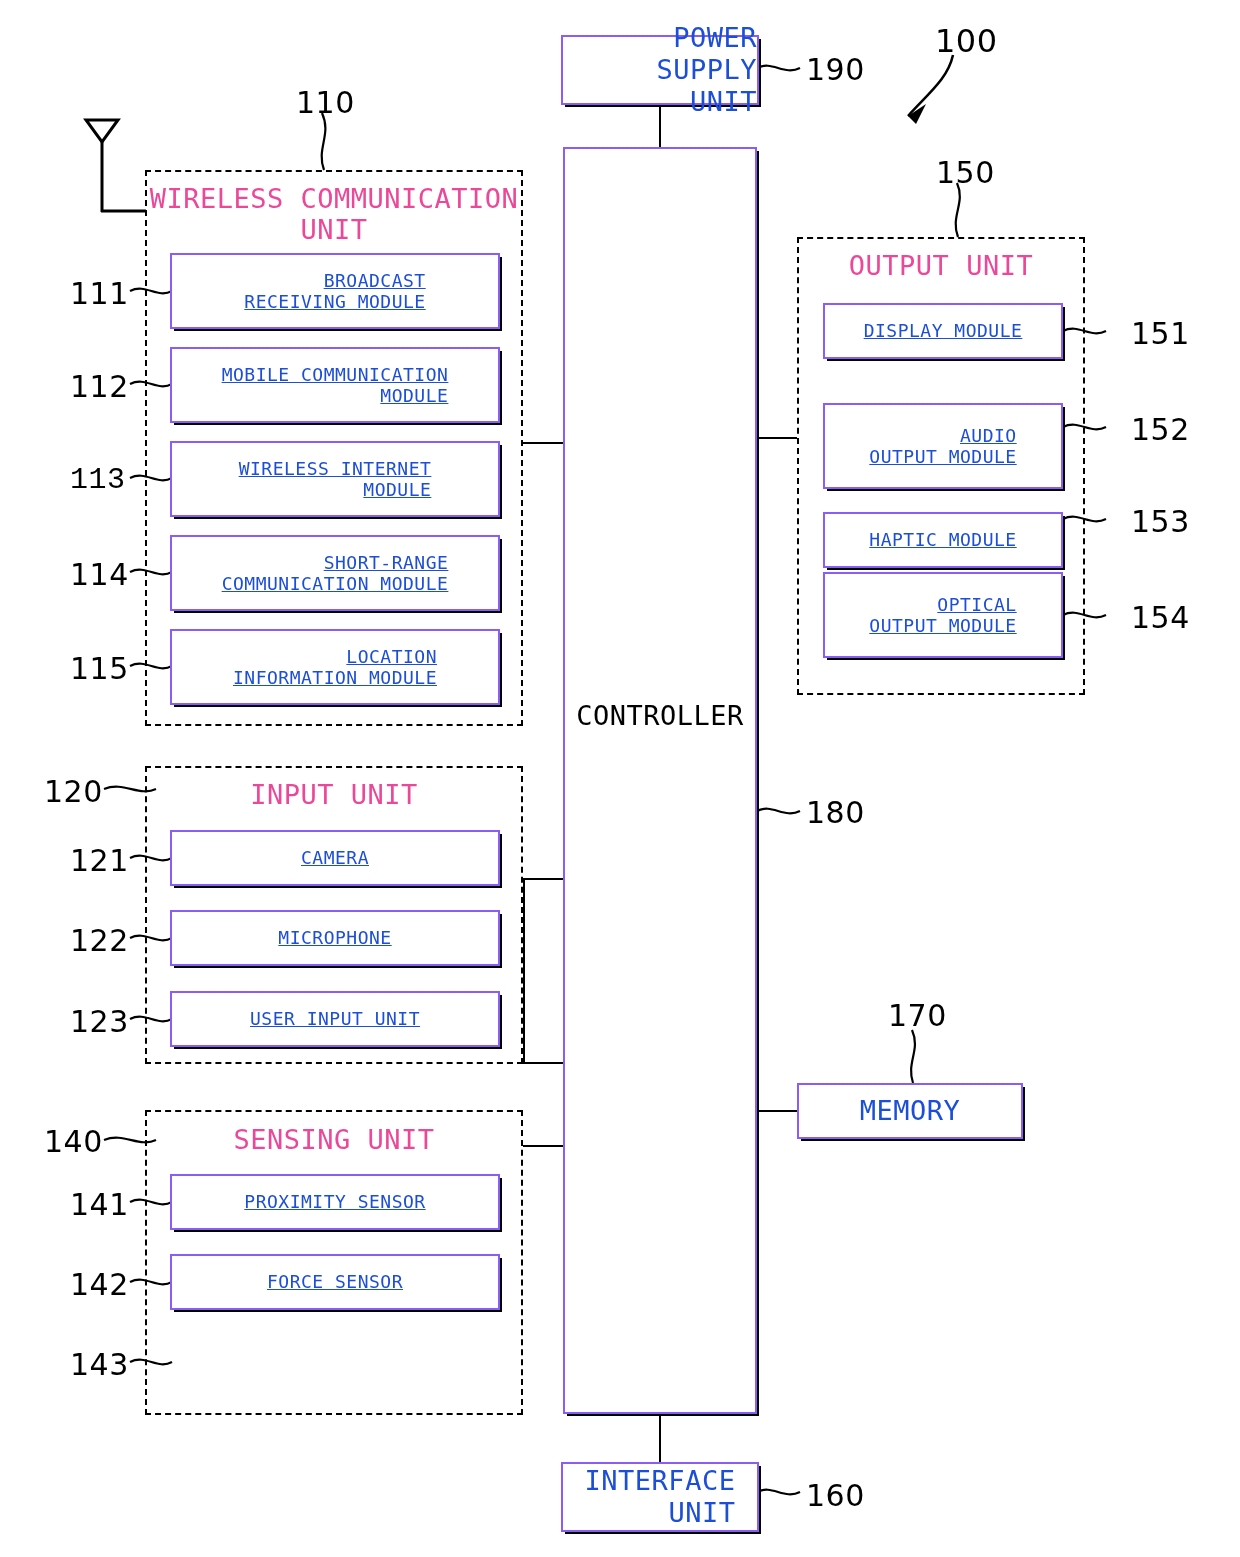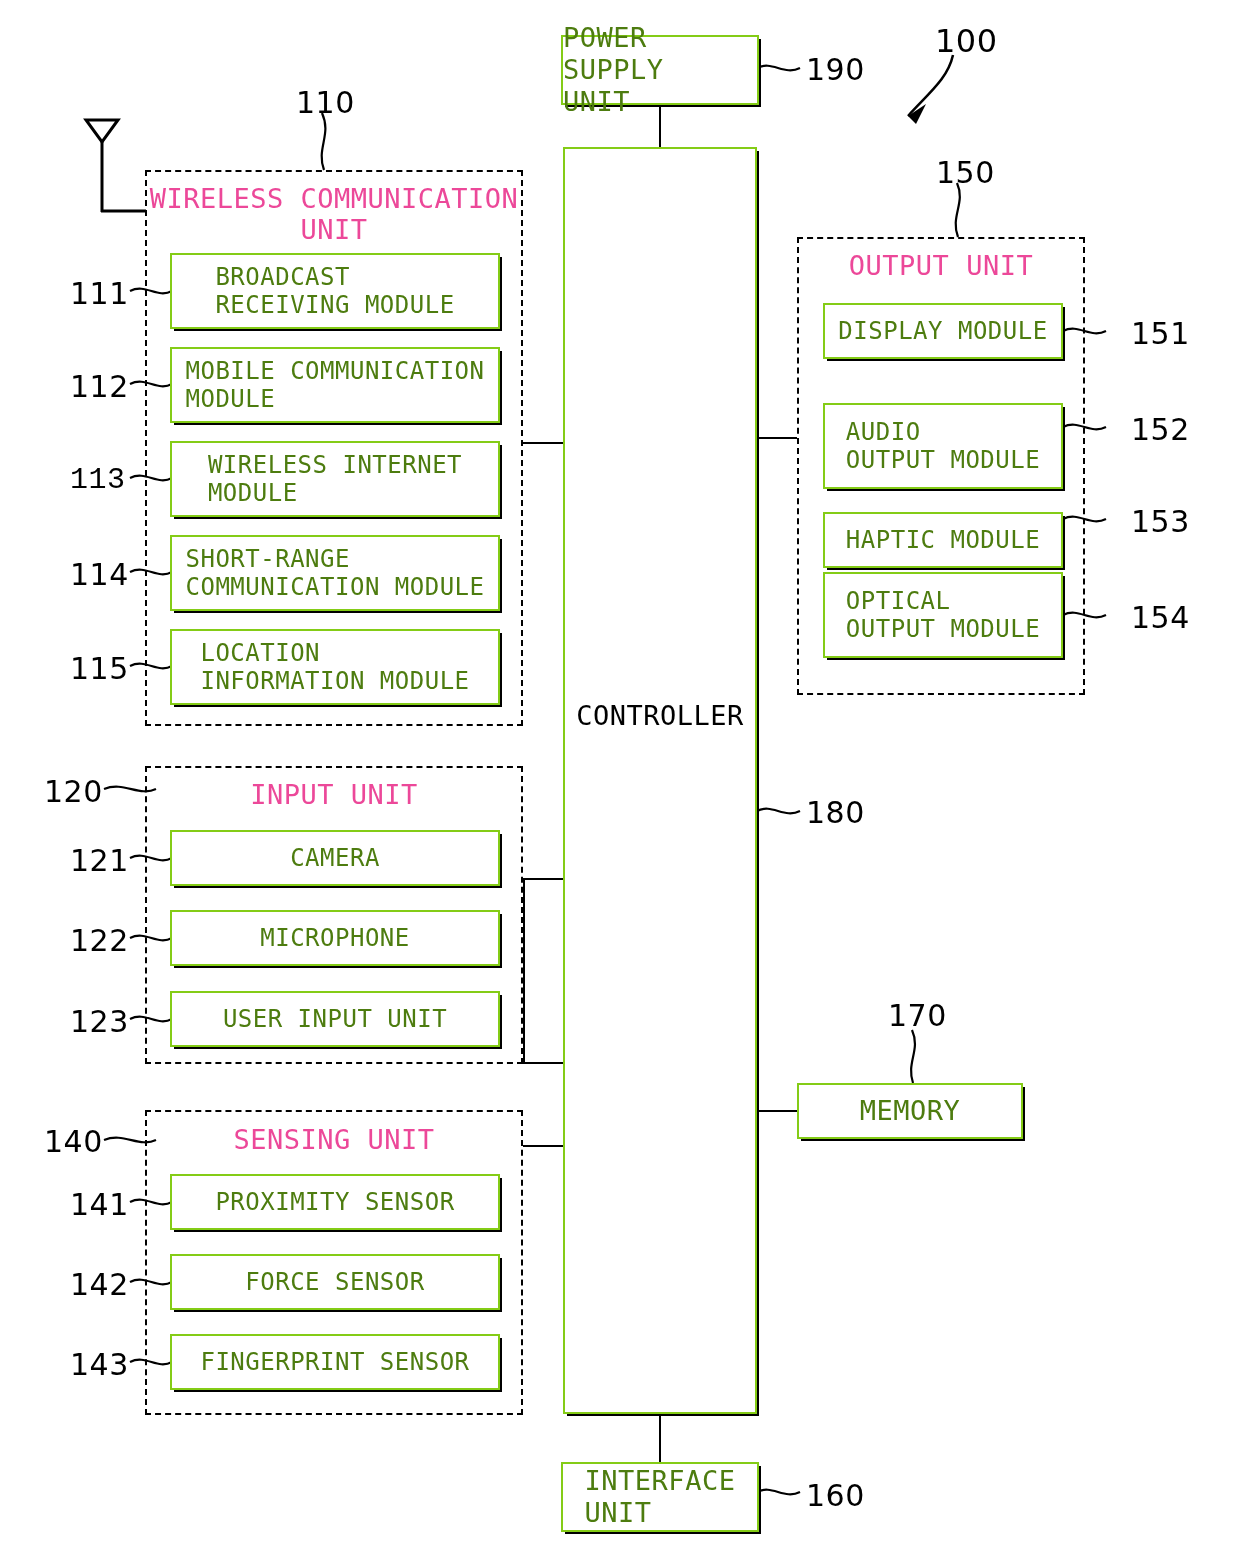--- a/index.html
+++ b/index.html
@@ -12,29 +12,29 @@
     width: 1240px;
     height: 1557px;
     background: #ffffff;
     font-family: "DejaVu Sans Mono", monospace;
     overflow: hidden;
   }
   
   .solid-box {
     position: absolute;
     box-sizing: border-box;
-    border: 2px solid #84cc16;
+    border: 2px solid #8b5cf6;
     background: #fff;
     display: flex;
     align-items: center;
     justify-content: center;
-    text-align: left;
+    text-align: right;
     line-height: 1.18;
     letter-spacing: 0.5px;
-    color: #4d7c0f;
+    color: #1d4ed8;
     
     box-shadow: 3px 3px 0 -1px #000;
   }
   .dashed-box {
     position: absolute;
     box-sizing: border-box;
     border: 2px dashed #000;
     background: transparent;
   }
   .group-title {
@@ -59,21 +59,21 @@
   .h { height: 2px; }
   .v { width: 2px; }
   svg.overlay {
     position: absolute;
     left: 0;
     top: 0;
     width: 1240px;
     height: 1557px;
     pointer-events: none;
   }
-  .mod-text { font-size: 24px; }
+  .mod-text { font-size: 18px; text-decoration: underline; }
   .unit-text { font-size: 27px; }
   .ctrl-text {
     position: absolute;
     font-size: 27px;
     letter-spacing: 0.5px;
     color: #000;
     text-align: center;
     width: 200px;
   }
 </style>
@@ -197,21 +197,20 @@
   <div class="dashed-box" style="left:145px; top:1110px; width:378px; height:305px;"></div>
   <div class="group-title unit-text" style="left:147px; top:1124px; width:374px;">SENSING UNIT</div>
   <div class="ref" style="left:44px; top:1124px;">140</div>
 
   <div class="solid-box mod-text" style="left:170px; top:1174px; width:330px; height:56px;">PROXIMITY SENSOR</div>
   <div class="ref" style="left:70px; top:1187px;">141</div>
 
   <div class="solid-box mod-text" style="left:170px; top:1254px; width:330px; height:56px;">FORCE SENSOR</div>
   <div class="ref" style="left:70px; top:1267px;">142</div>
 
-  <div class="solid-box mod-text" style="left:170px; top:1334px; width:330px; height:56px;">FINGERPRINT SENSOR</div>
   <div class="ref" style="left:70px; top:1347px;">143</div>
 
   <div class="dashed-box" style="left:797px; top:237px; width:288px; height:458px;"></div>
   <div class="group-title unit-text" style="left:799px; top:250px; width:284px;">OUTPUT UNIT</div>
   <div class="ref" style="left:936px; top:155px;">150</div>
 
   <div class="solid-box mod-text" style="left:823px; top:303px; width:240px; height:56px;">DISPLAY MODULE</div>
   <div class="ref" style="left:1131px; top:316px;">151</div>
 
   <div class="solid-box mod-text" style="left:823px; top:403px; width:240px; height:86px; white-space:pre-line;">AUDIO

